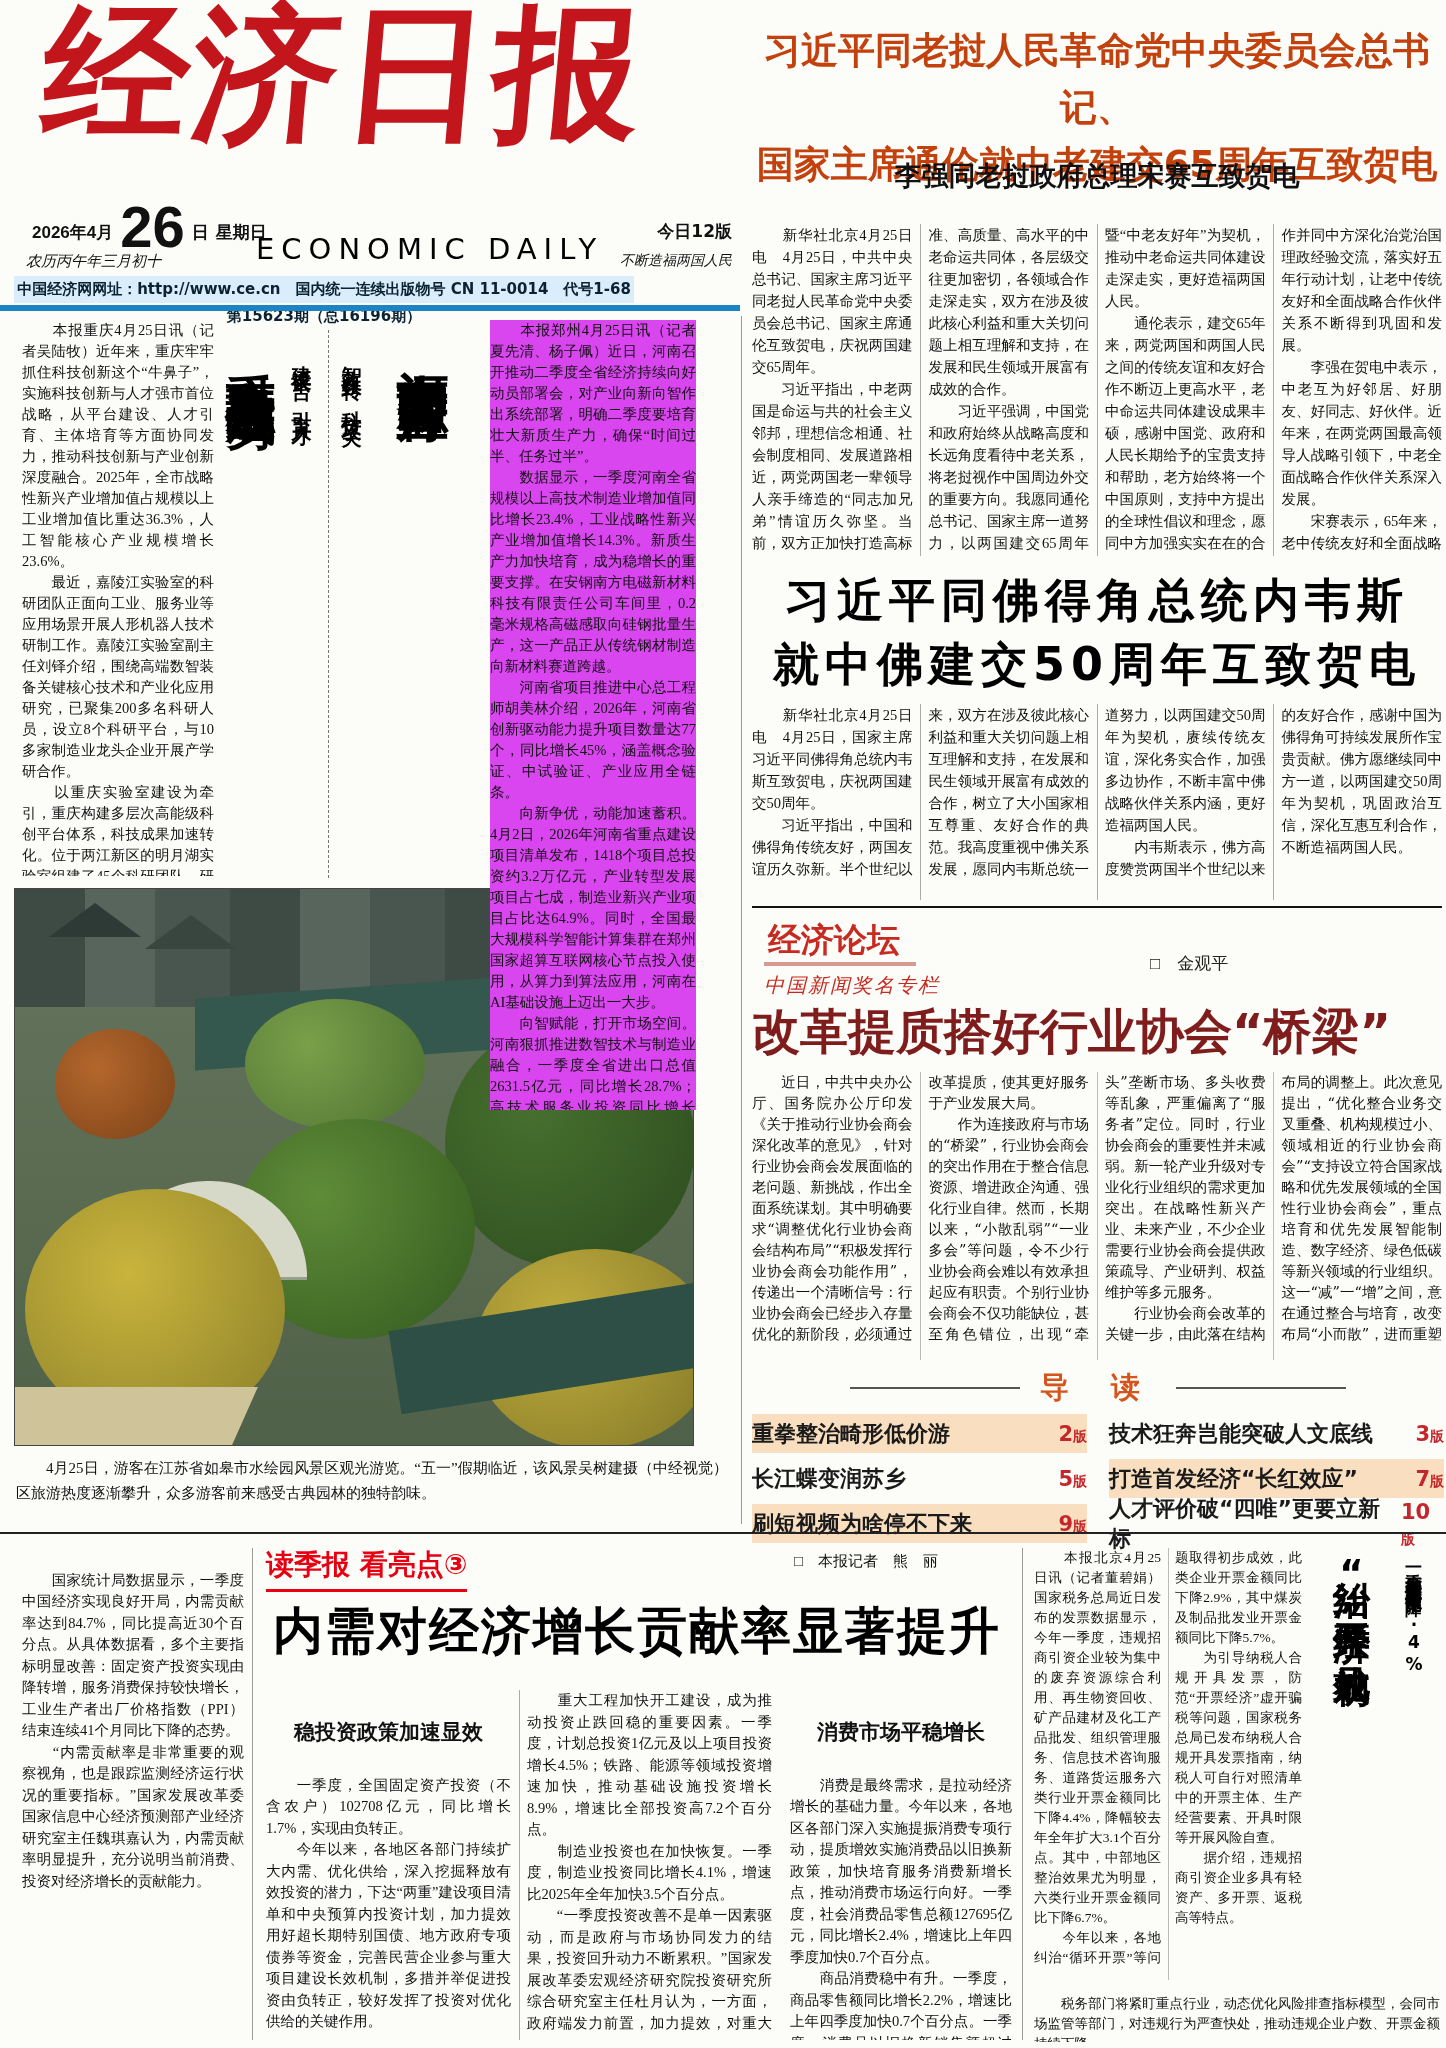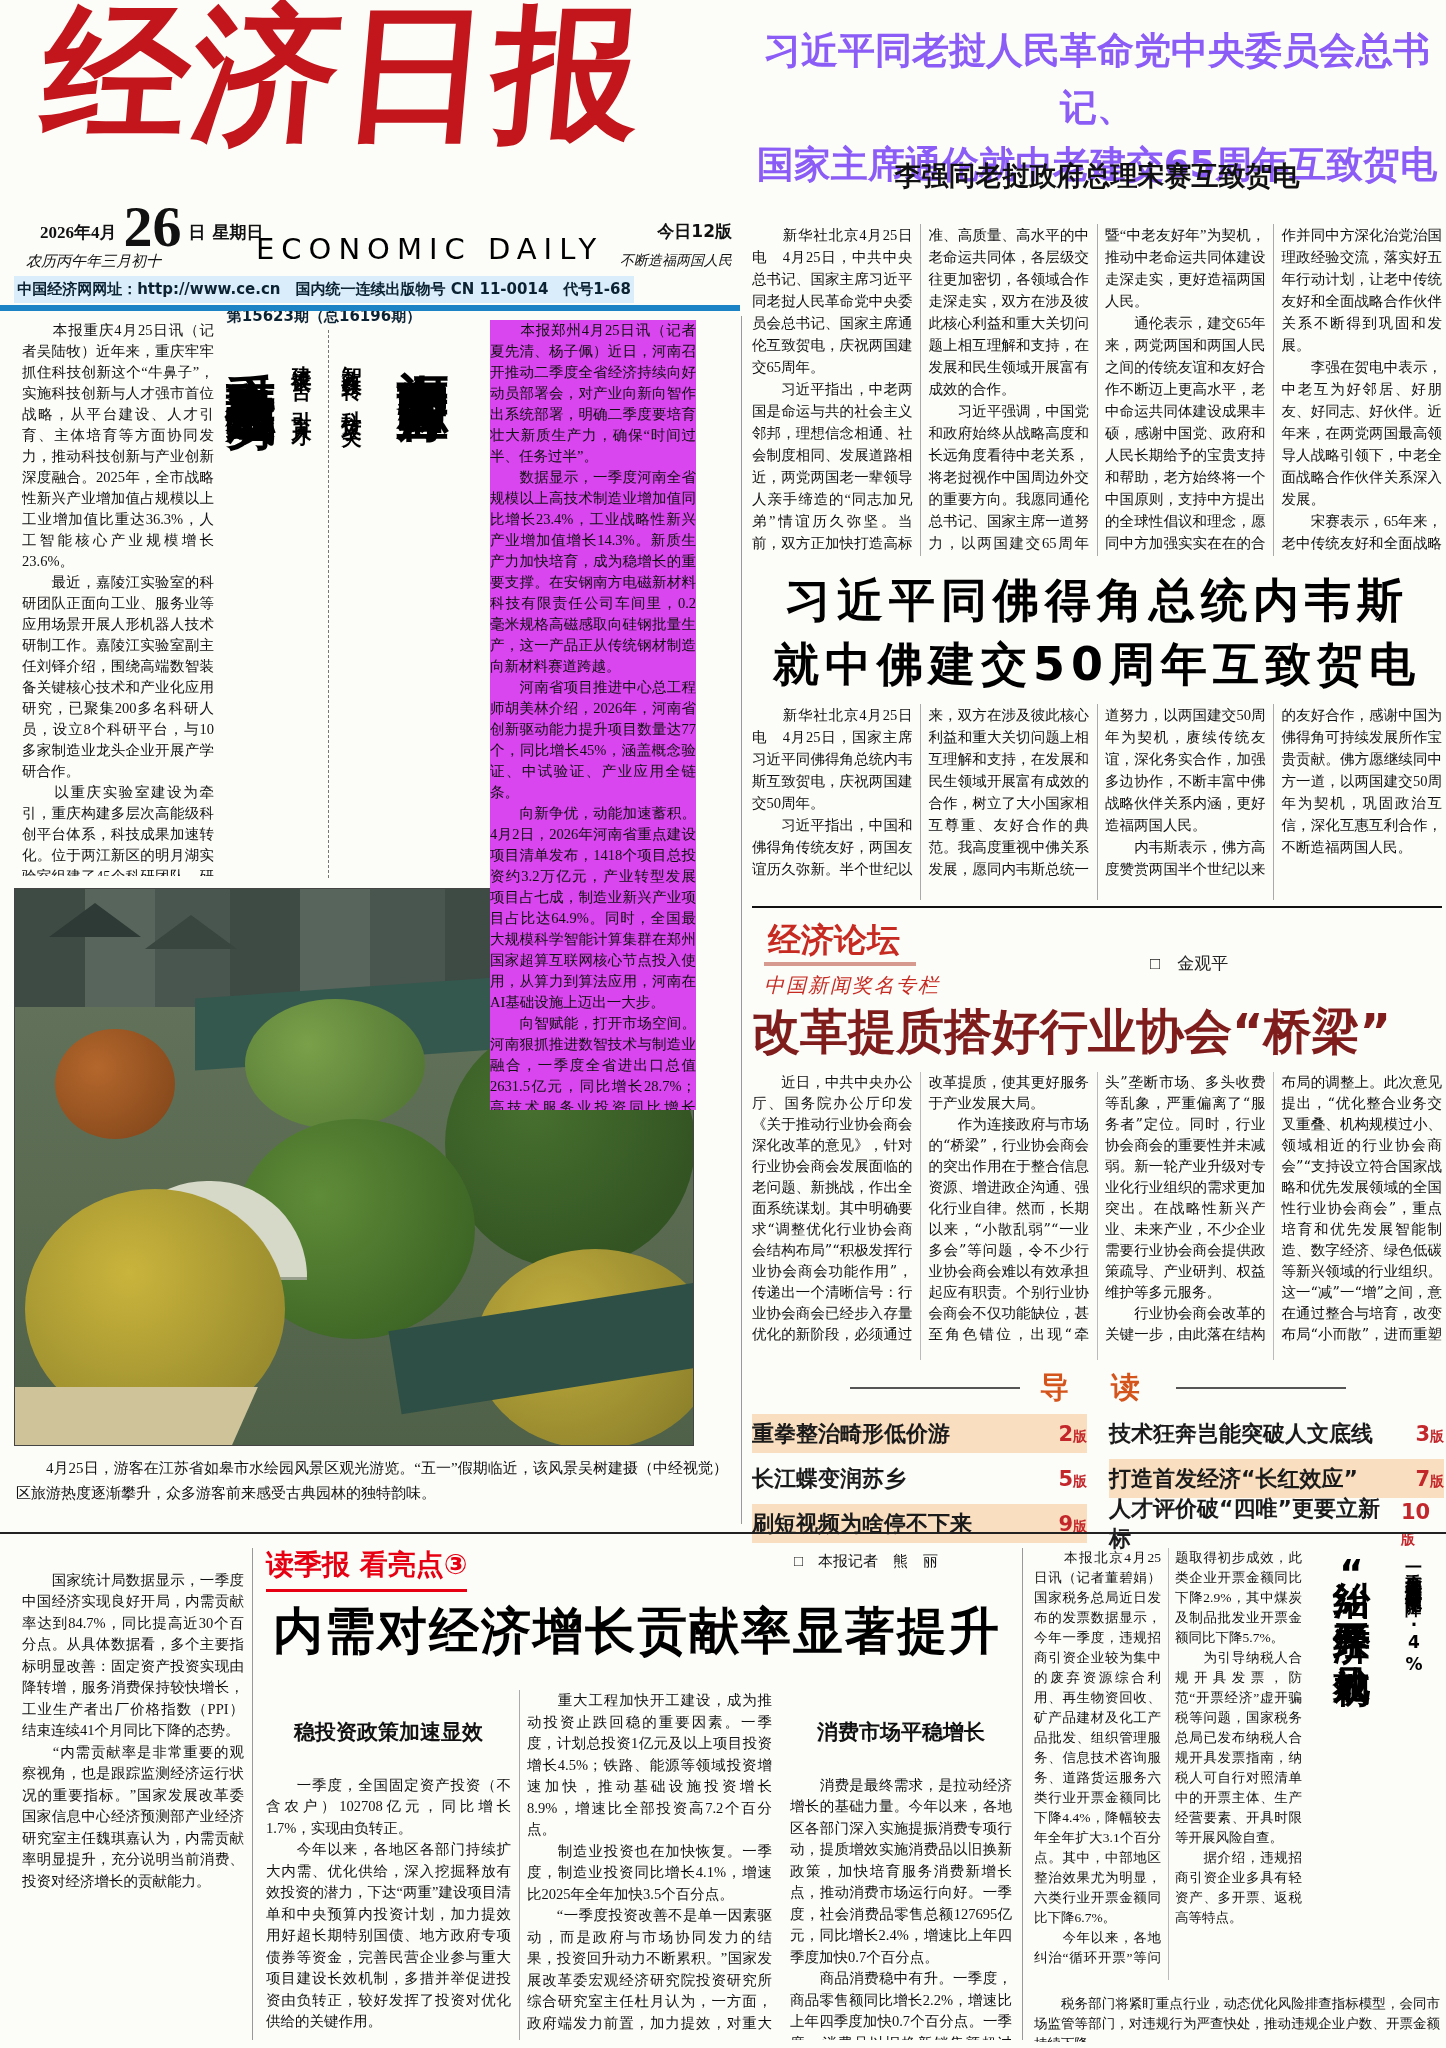--- a/index.html
+++ b/index.html
@@ -6,21 +6,21 @@
   .page{position:relative;width:1446px;height:2048px;margin:0 auto;background:#fcfcf9;
         font-family:"Liberation Serif",serif;color:#111;overflow:hidden;}
   .abs{position:absolute;}
   .just{text-align:justify;white-space:pre-line;overflow:hidden;}
   .cols{column-fill:auto;}
   .vert{writing-mode:vertical-rl;text-orientation:upright;font-family:"DejaVu Sans",sans-serif;font-weight:900;color:#000;}
   .rule{background:#999;}
   
   .masthead{left:44px;top:-26px;font-size:146px;font-weight:900;color:#c3161c;
             font-family:"DejaVu Serif",serif;letter-spacing:4px;transform:skewX(-5deg);line-height:1.35;}
-  .dateblock{left:40px;top:210px;width:240px;font-family:Liberation Serif, serif;text-align:center;}
+  .dateblock{left:32px;top:210px;width:240px;font-family:Liberation Sans, sans-serif;text-align:center;}
   .dateblock .row{display:flex;align-items:flex-end;gap:7px;font-size:17px;font-weight:bold;}
   .dateblock .day{font-size:58px;line-height:34px;font-weight:900;}
   .lunar{left:26px;top:252px;font-size:15px;font-style:italic;font-family:"DejaVu Serif",serif;}
   .daily-en{left:256px;top:232px;font-size:29px;letter-spacing:7px;font-family:"DejaVu Sans",sans-serif;color:#000;}
   .edition{left:600px;top:220px;width:132px;text-align:right;}
   .edition .e1{font-size:17px;font-weight:bold;font-family:"DejaVu Sans",sans-serif;}
   .edition .e2{font-size:14px;margin-top:9px;font-style:italic;font-family:"DejaVu Serif",serif;}
   .infobar{left:14px;top:276px;width:620px;height:27px;background:#d9edfa;font-size:15px;
            font-weight:bold;line-height:27px;text-align:center;font-family:"DejaVu Sans",sans-serif;color:#0b2233;}
   .infoline{left:0;top:305px;width:740px;height:6px;background:#1c83c4;}
@@ -44,21 +44,21 @@
   .ph-water{position:absolute;background:#35584e;}
   .ph-bridge{position:absolute;left:96px;top:292px;width:196px;height:96px;background:#d6d8c8;
       border-radius:98px 98px 0 0;box-shadow:0 3px 0 #9aa08e;}
   .ph-arch{position:absolute;left:58px;top:36px;width:84px;height:60px;background:#23342d;border-radius:42px 42px 0 0;}
   .ph-path{position:absolute;left:-20px;bottom:0;width:250px;height:58px;background:#cfc39a;transform:skewX(-24deg);}
   .caption{left:16px;top:1456px;width:712px;font-size:15px;line-height:25px;text-align:justify;}
   .caption .credit{float:right;}
   .hsep{left:0;top:1532px;width:1446px;height:2px;background:#222;}
   
   .lead-h{left:752px;top:22px;width:690px;text-align:center;font-weight:900;font-size:37px;line-height:57px;
-          font-family:"DejaVu Sans",sans-serif;color:#8b5cf6;}
+          font-family:"DejaVu Sans",sans-serif;color:#c2410c;}
   .lead-sub{left:752px;top:158px;width:690px;text-align:center;font-size:27px;font-weight:bold;
             font-family:"DejaVu Serif",serif;}
   .lead-body{left:752px;top:224px;width:690px;height:332px;column-count:4;column-gap:16px;
              column-rule:1px solid #aaa;font-size:14.5px;line-height:22px;}
   .cape-h{left:752px;top:568px;width:690px;text-align:center;font-weight:900;font-size:46px;line-height:64px;
           letter-spacing:6px;font-family:"DejaVu Sans",sans-serif;color:#000;}
   .cape-body{left:752px;top:704px;width:690px;height:196px;column-count:4;column-gap:16px;
              column-rule:1px solid #aaa;font-size:14.5px;line-height:22px;}
   
   .forum-rule{left:752px;top:906px;width:690px;height:2px;background:#111;}

